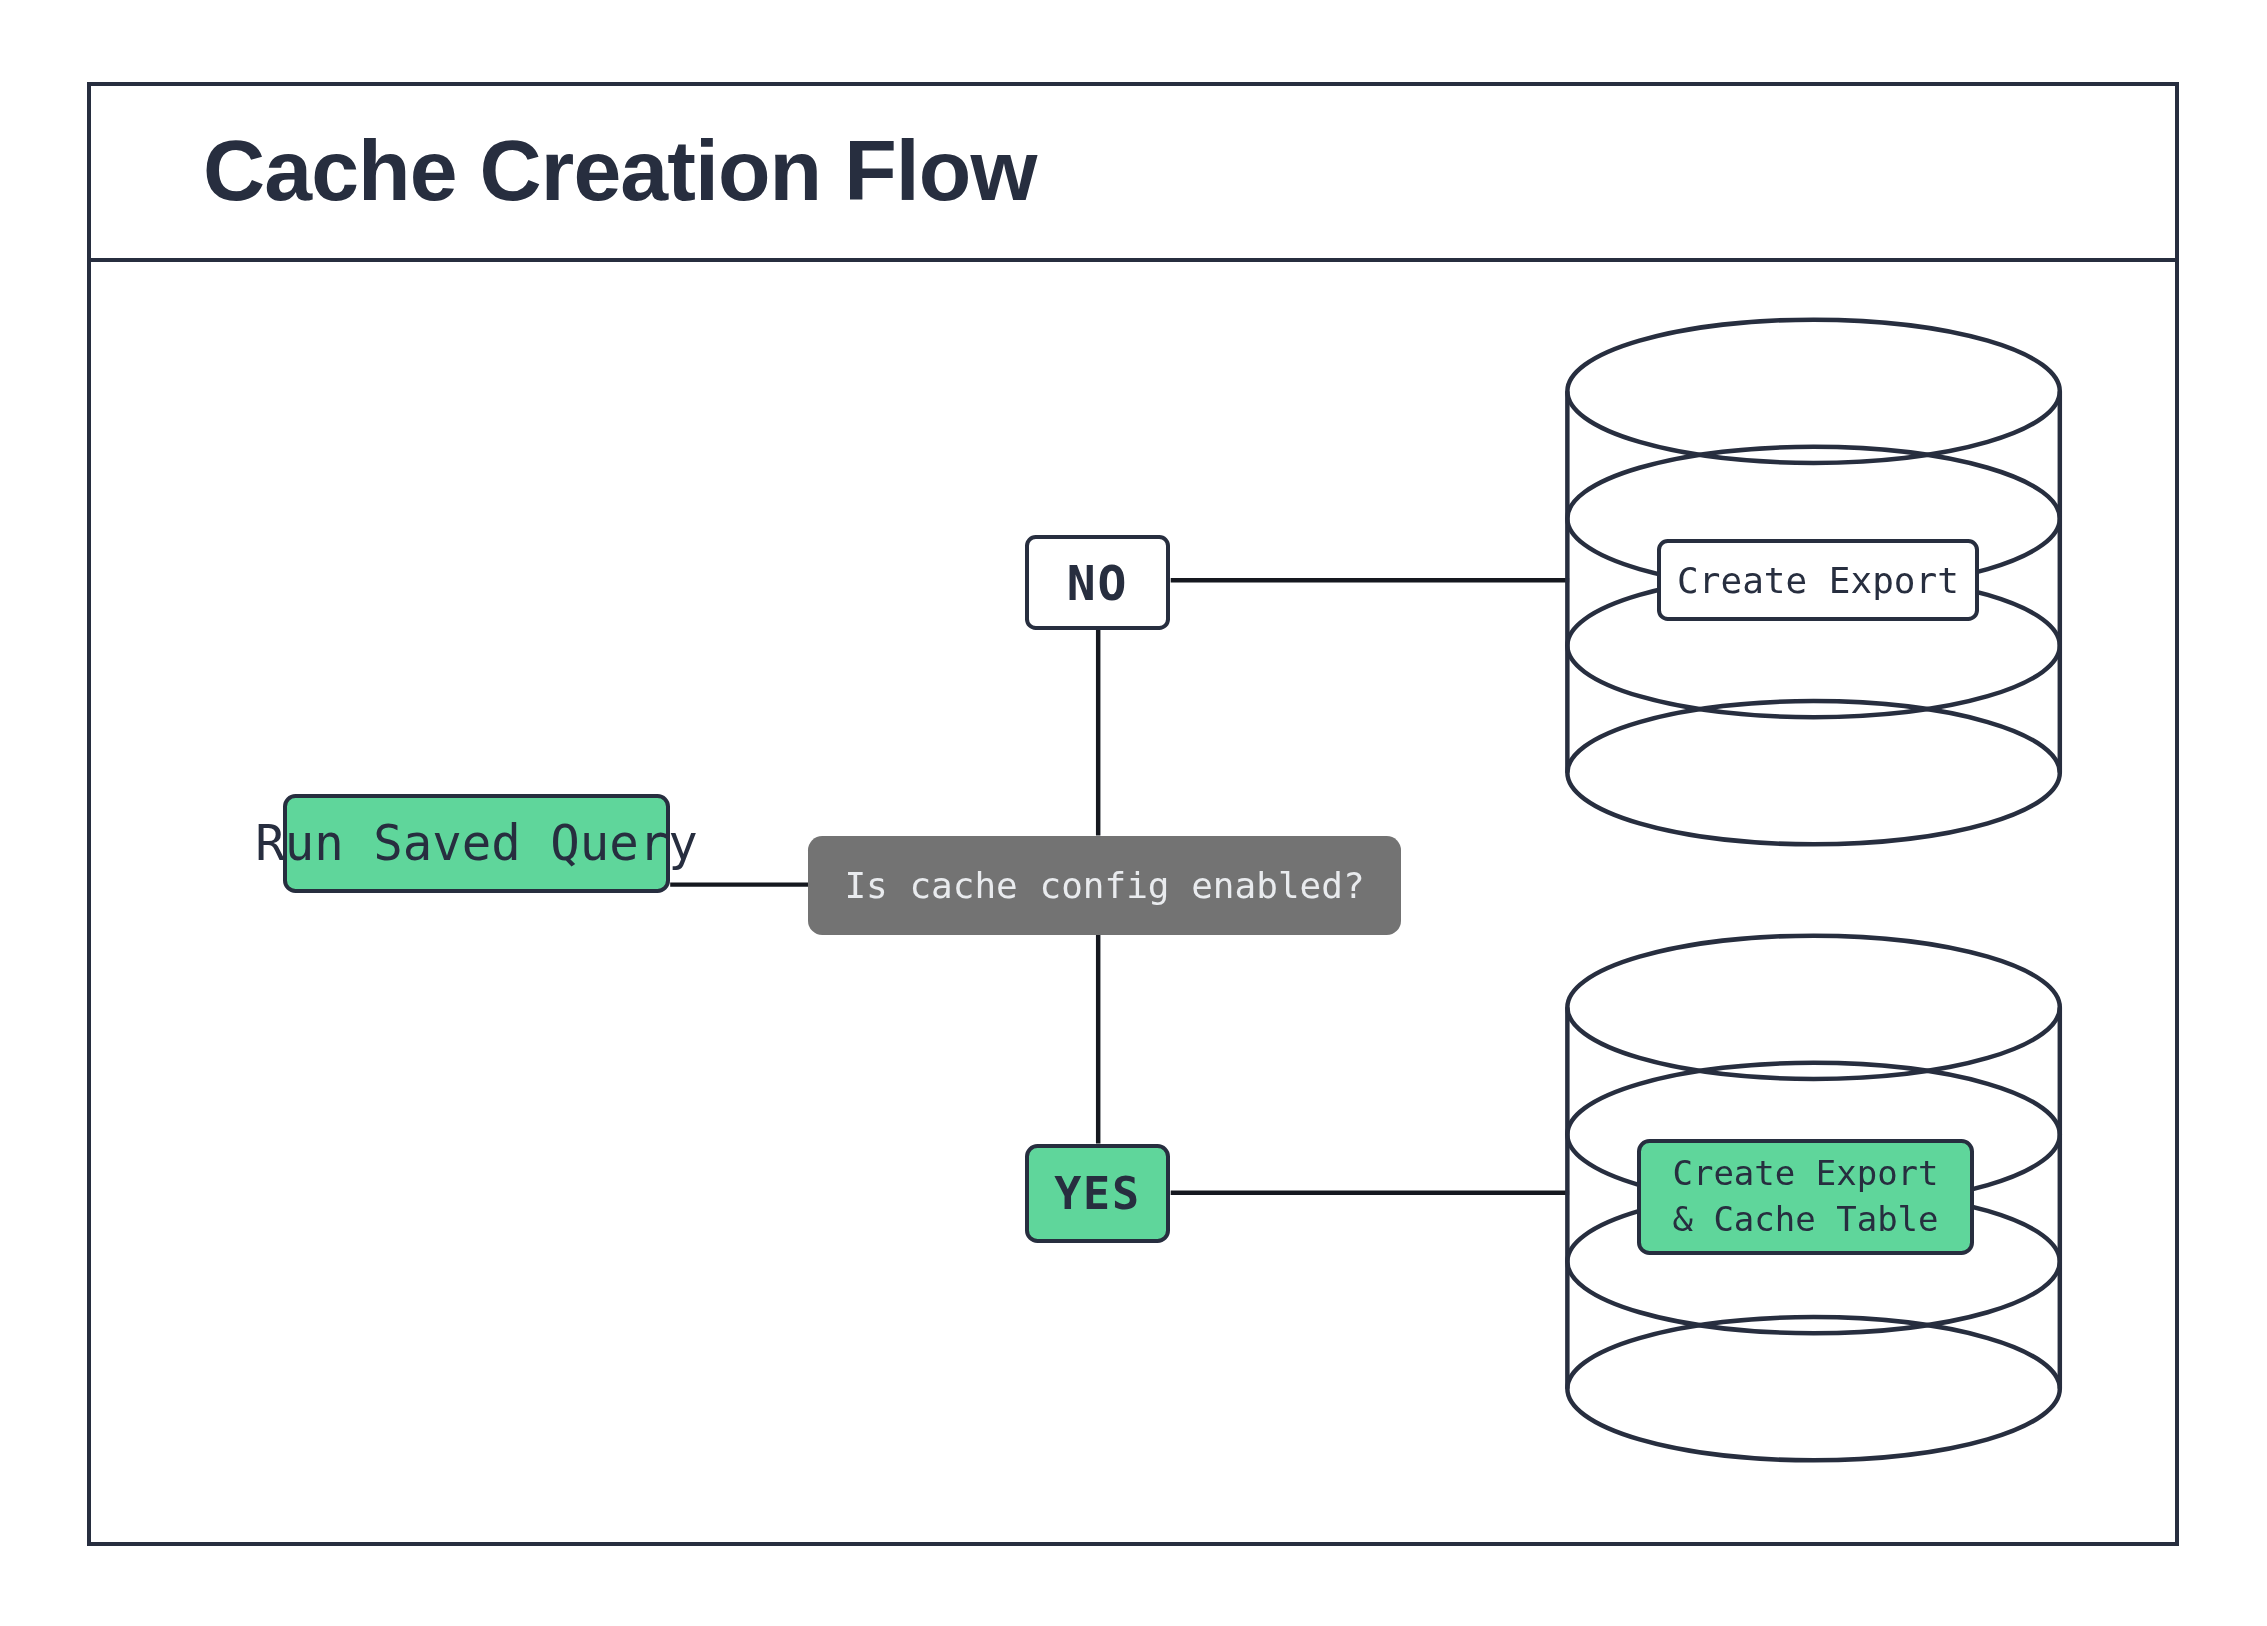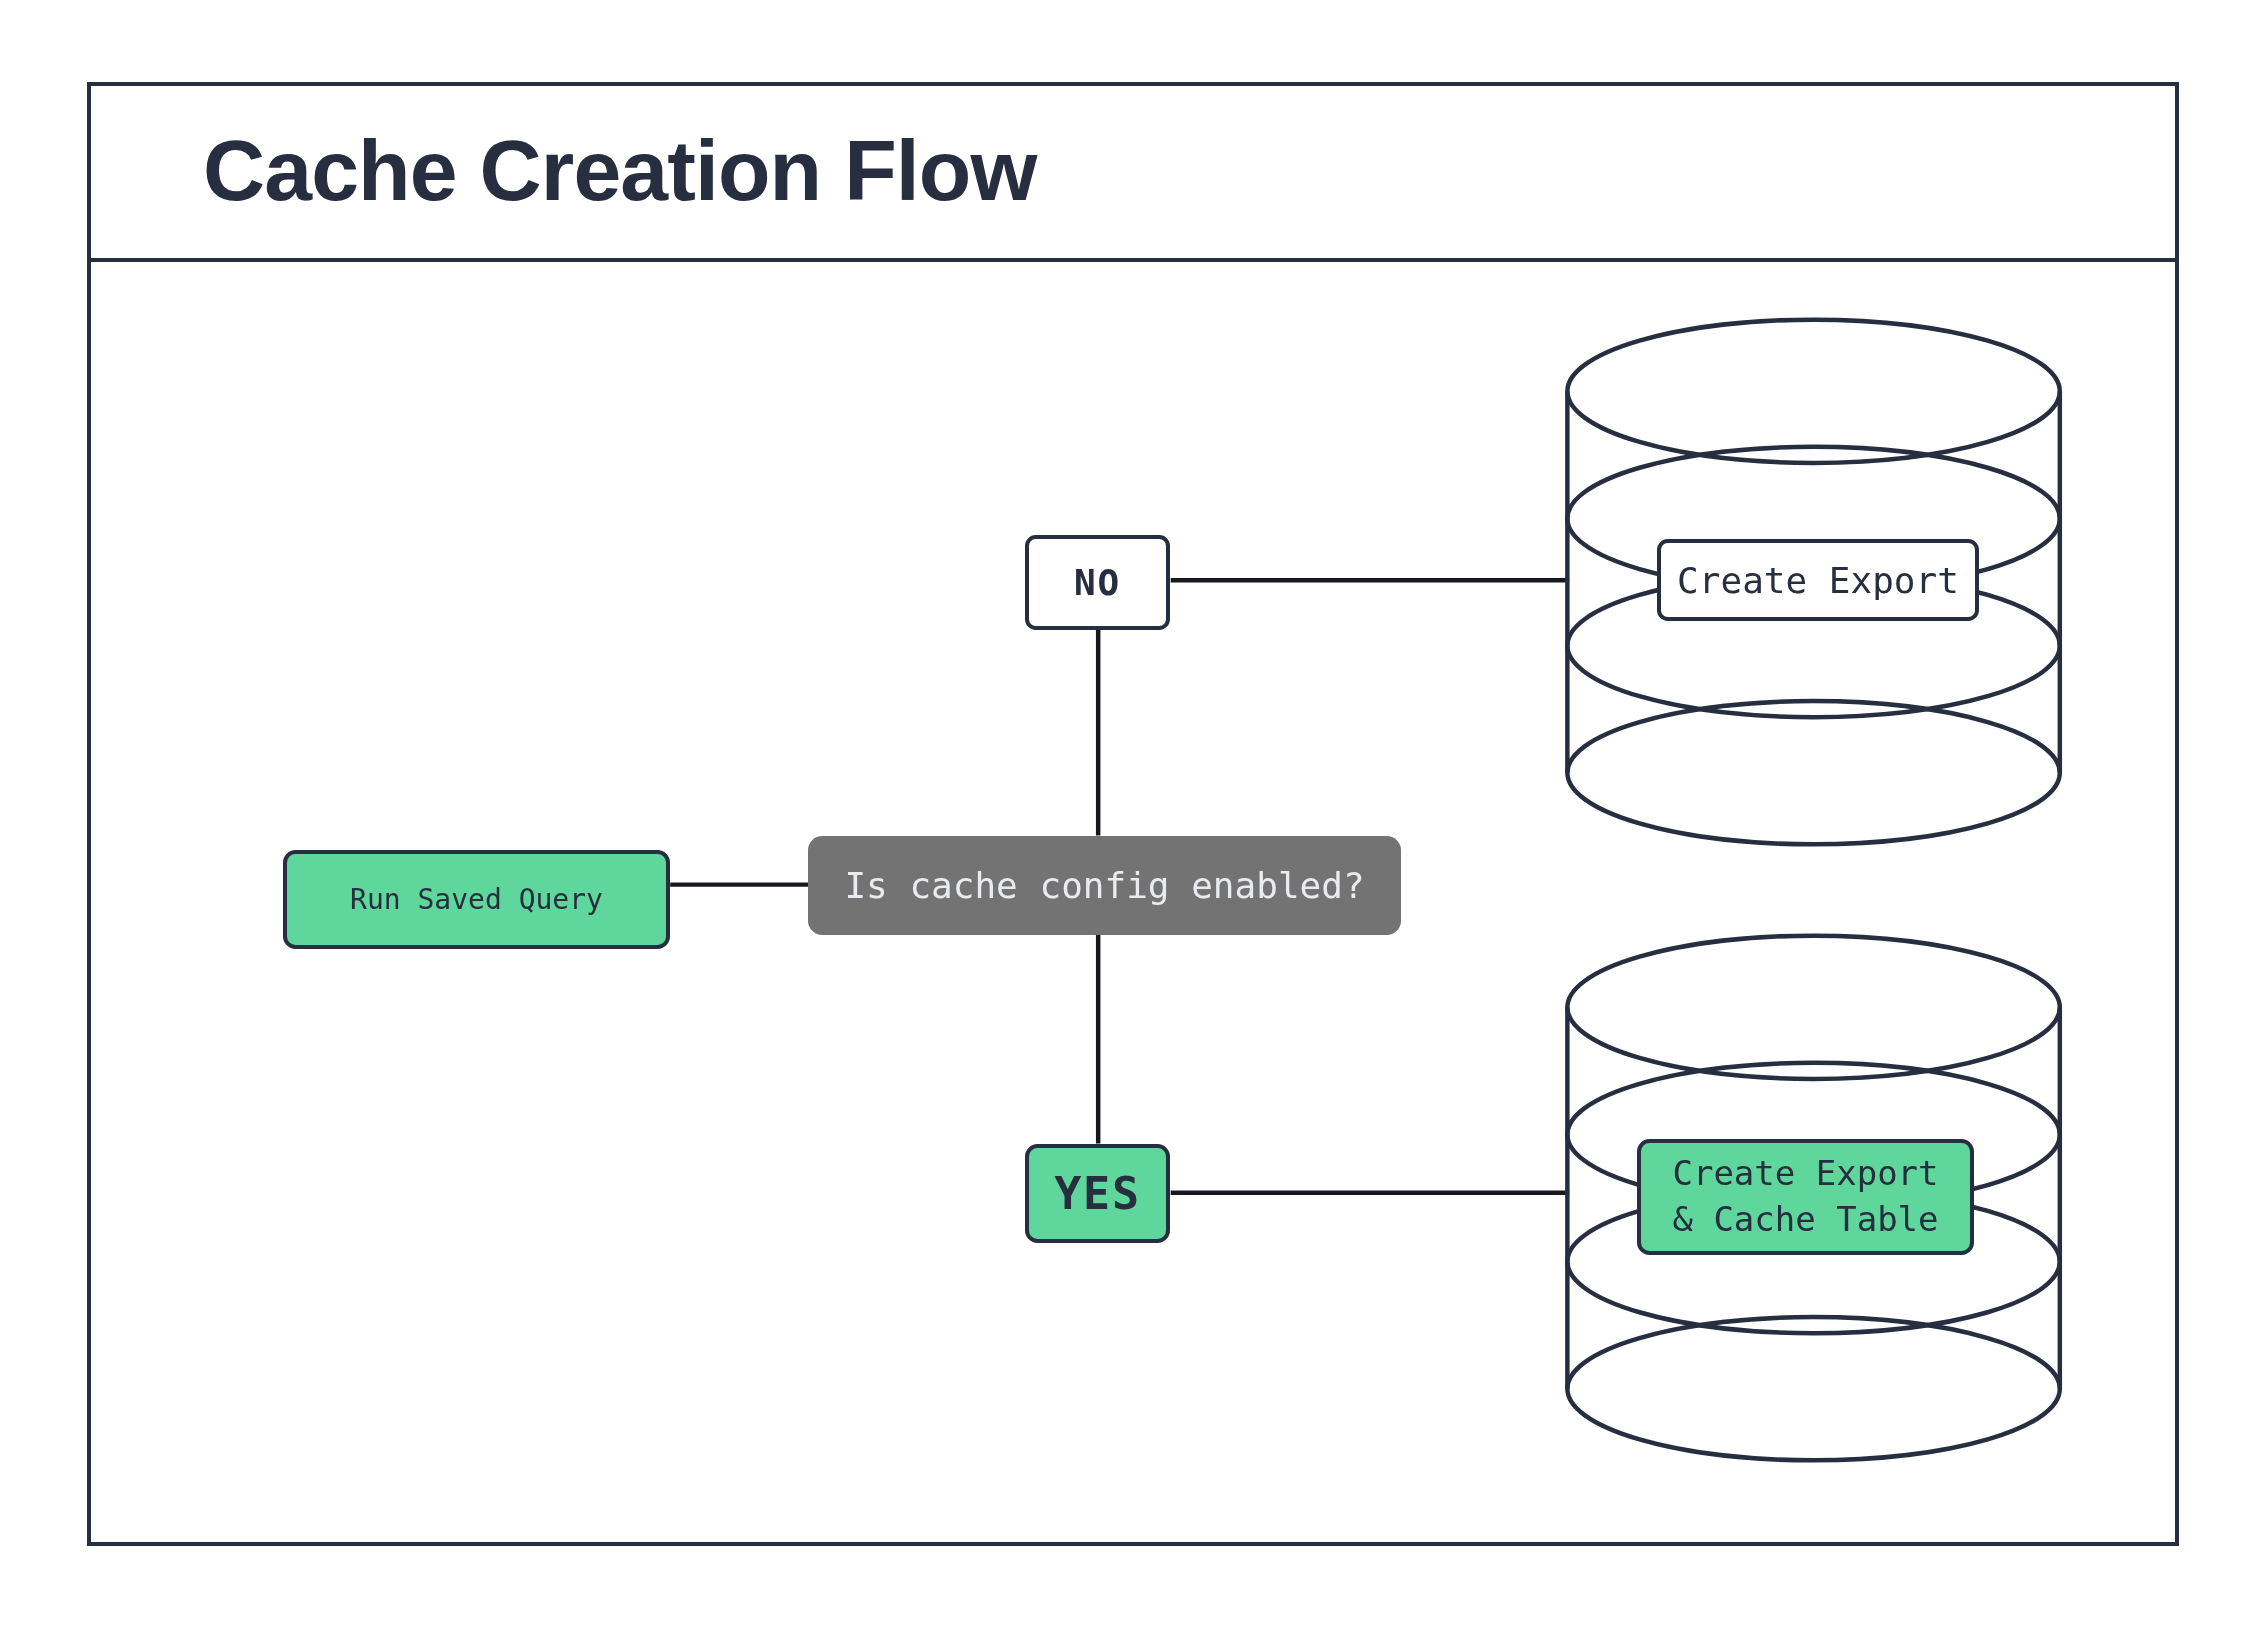--- a/index.html
+++ b/index.html
@@ -73,23 +73,23 @@
   .node.white {
     background: #ffffff;
     border: 4.5px solid #272e3f;
     border-radius: 10.7px;
   }
   .node.dark {
     background: #737373;
     border-radius: 14.3px;
     color: #e9ebee;
   }
-  .run-query   { left: 283px;  top: 850px;  width: 387px; height: 99px; font-size: 28px; }
+  .run-query   { left: 283px;  top: 794px;  width: 387px; height: 99px; font-size: 49px; }
   .decision    { left: 808px;  top: 836px;  width: 593px; height: 99px; font-size: 36px; }
-  .no-node     { left: 1025px; top: 535px;  width: 145px; height: 95px; font-size: 36px; font-weight: bold; letter-spacing: 1.8px; text-align: center; }
+  .no-node     { left: 1025px; top: 535px;  width: 145px; height: 95px; font-size: 48px; font-weight: bold; letter-spacing: 1.8px; text-align: center; }
   .yes-node    { left: 1025px; top: 1144px; width: 145px; height: 99px; font-size: 45px; font-weight: bold; letter-spacing: 1.8px; }
   .export-lbl  { left: 1657px; top: 539px;  width: 322px; height: 82px;  font-size: 36px; }
   .export-cache-lbl { left: 1637px; top: 1139px; width: 337px; height: 116px; font-size: 34px; line-height: 1.35; flex-direction: column; }
 </style>
 </head>
 <body>
 
 <div class="stage">
 
   <div class="frame"></div>

